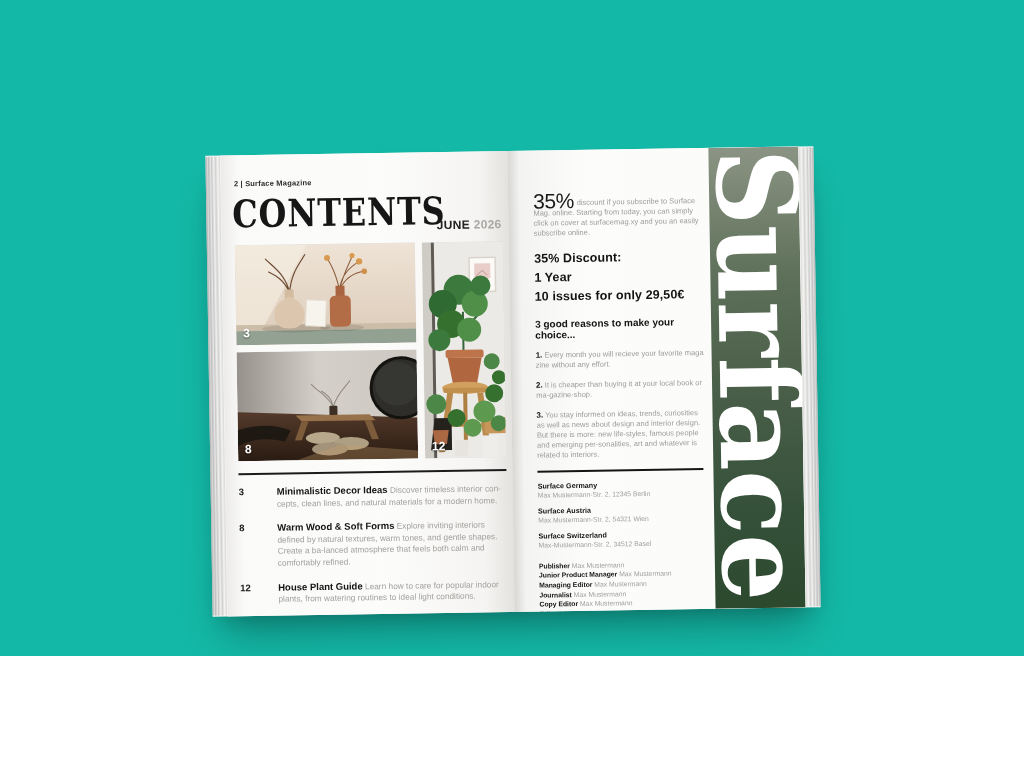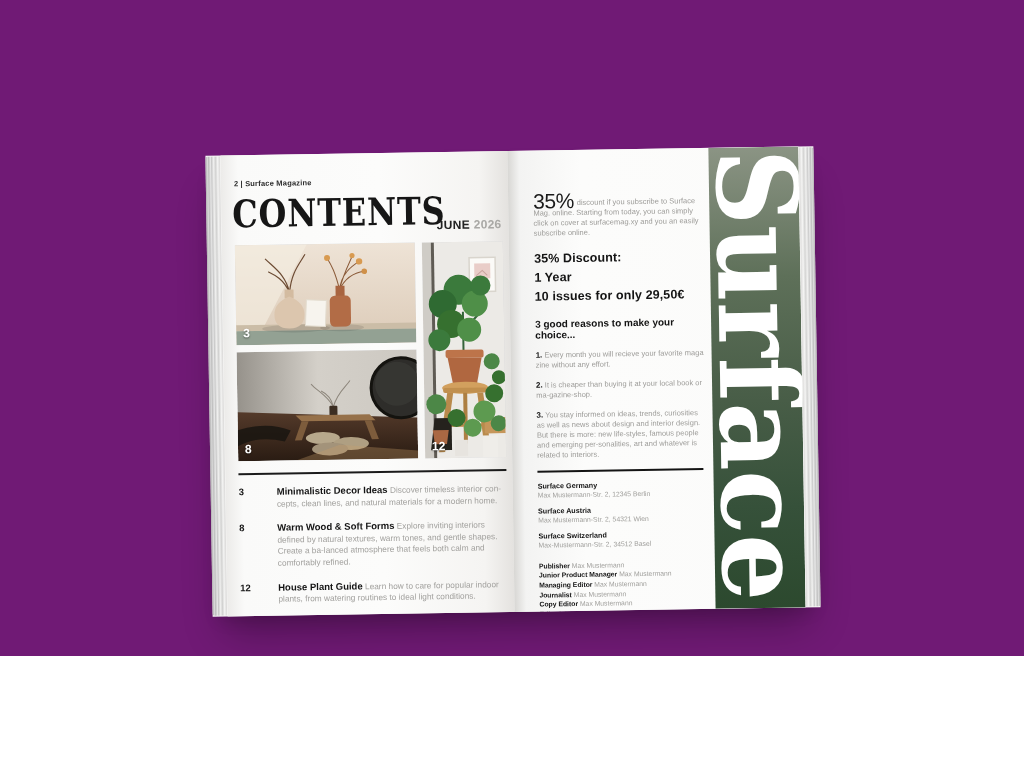--- a/index.html
+++ b/index.html
@@ -1,19 +1,19 @@
 <!DOCTYPE html>
 <html><head>
 <meta charset="utf-8">
 <style>
   * { margin:0; padding:0; box-sizing:border-box; }
   html,body { width:1024px; height:768px; }
   body { font-family:"Liberation Sans", sans-serif; }
 
-  .stage { position:relative; width:1024px; height:656px; background:#701a75; overflow:hidden; }
+  .stage { position:relative; width:1024px; height:656px; background:#14b8a6; overflow:hidden; }
 
   .book {
     position:absolute; left:209px; top:151px; width:608px; height:461px;
     transform:rotate(-0.9deg);
     box-shadow:0 28px 40px -12px rgba(0,0,0,0.30), 0 10px 18px -8px rgba(0,0,0,0.16);
     background:#f6f6f5;
   }
   .edge-left {
     position:absolute; left:0; top:1px; bottom:1px; width:15px;
     background:linear-gradient(90deg,#aeaeae 0,#d9d9d9 2px,#bfbfbf 3px,#e6e6e6 5px,#c9c9c9 6px,#efefee 8px,#d2d2d1 10px,#f3f3f2 12px,#dedddc 14px,#f7f7f6 15px);

